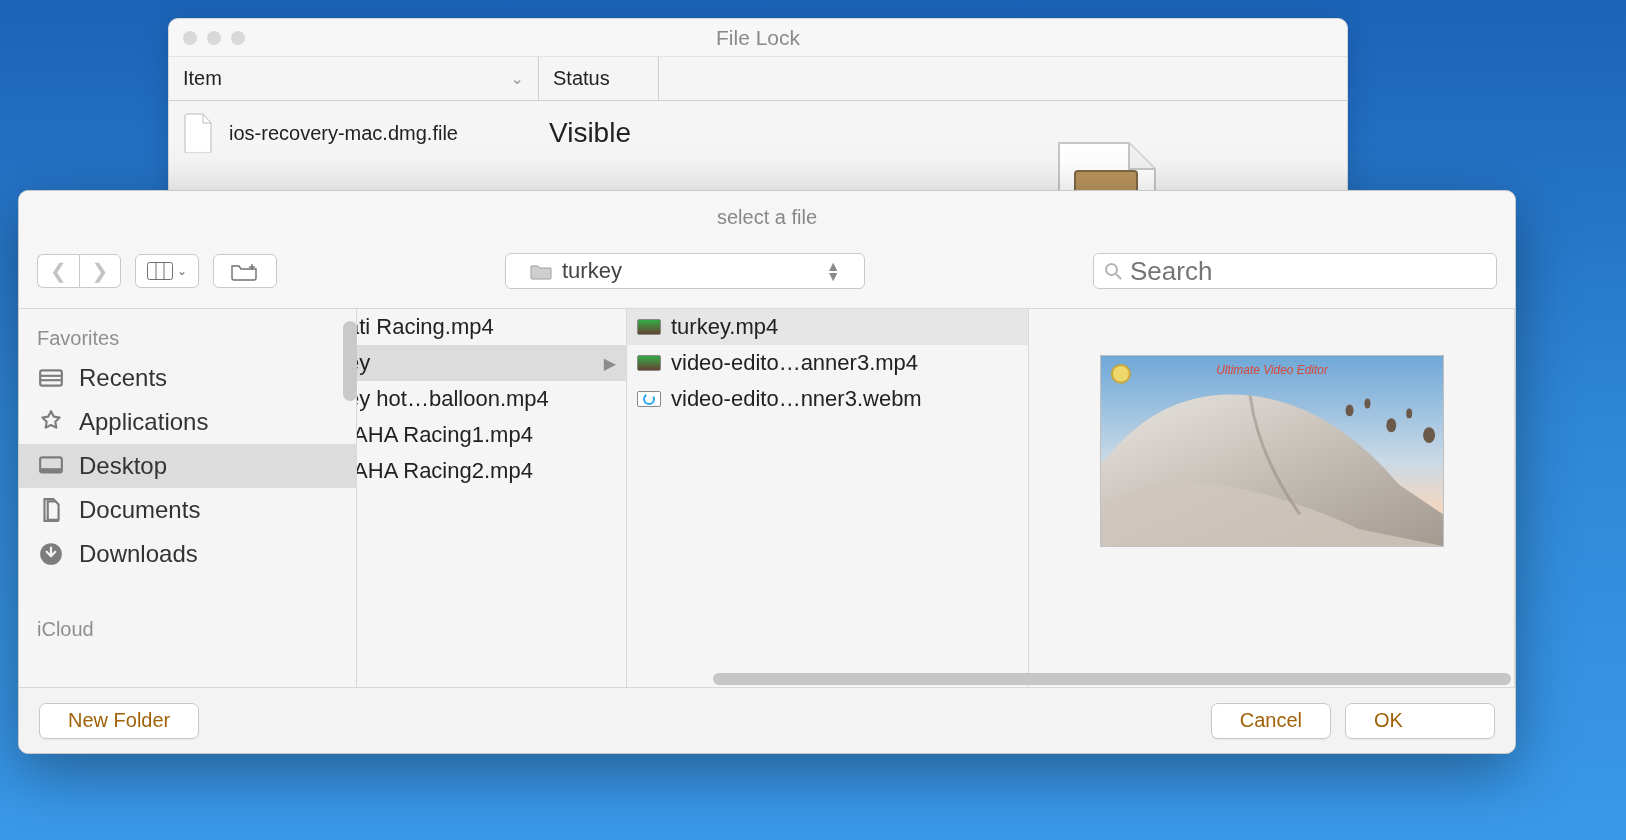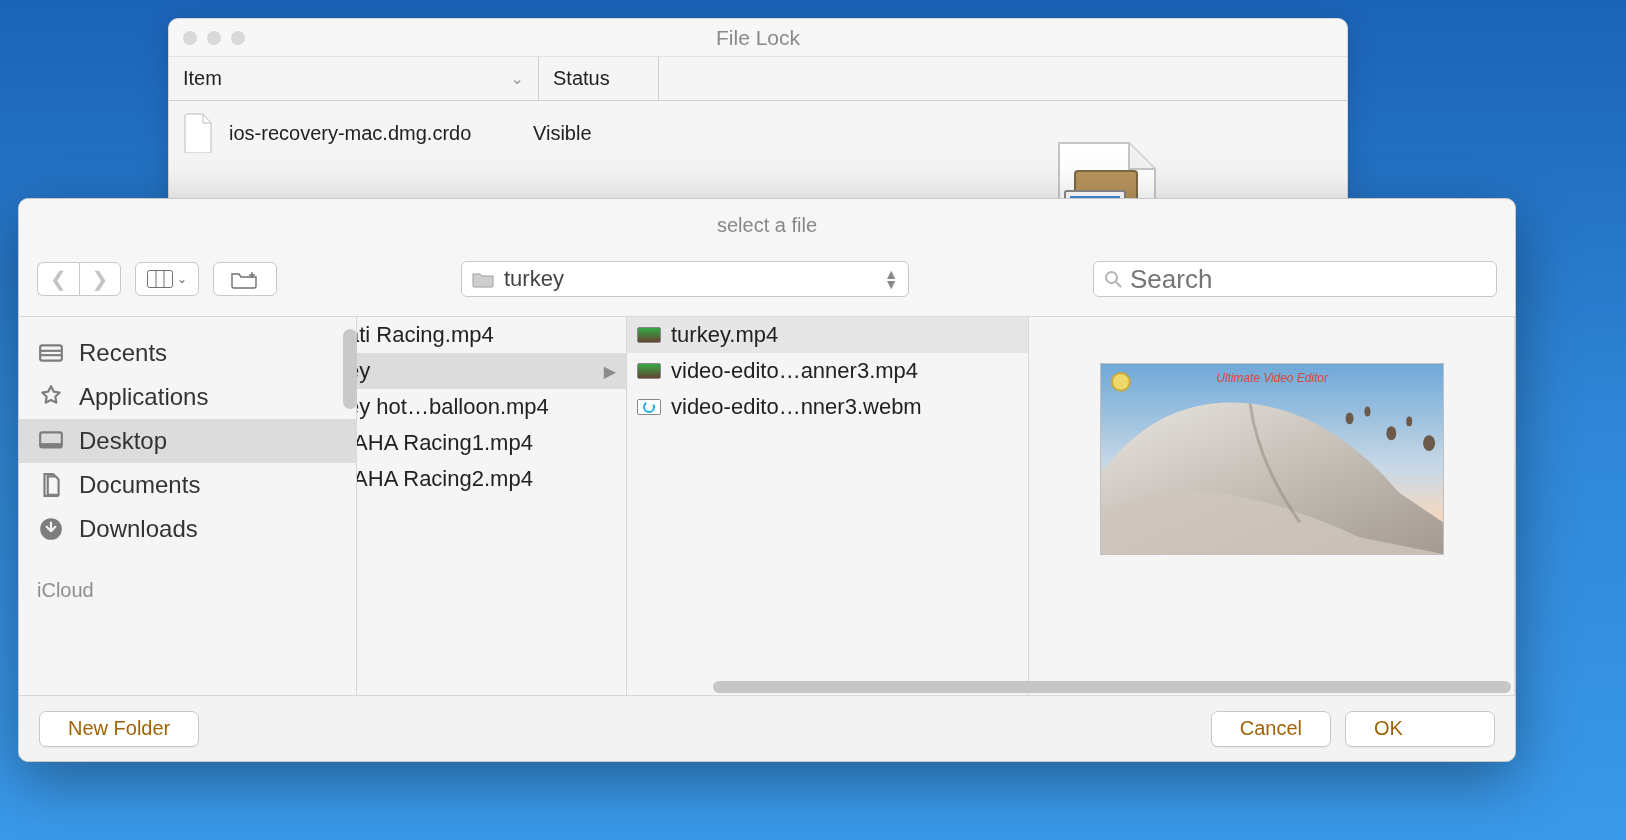--- a/index.html
+++ b/index.html
@@ -18,49 +18,49 @@
   .bg-traffic { position:absolute; left:14px; top:12px; display:flex; gap:10px;}
   .dot{width:14px;height:14px;border-radius:50%;background:#d8d8d8;}
   .bg-columns{display:flex;height:44px;border-bottom:1px solid #cfcfcf;}
   .bg-col{padding:8px 14px;font-size:20px;color:#222;display:flex;align-items:center;}
   .bg-col.item{width:370px;border-right:1px solid #cfcfcf;justify-content:space-between;}
   .bg-col.item .chev{color:#9b9b9b;font-size:16px;}
   .bg-col.status{width:120px;border-right:1px solid #cfcfcf;}
   .bg-row{display:flex;align-items:center;height:64px;}
   .bg-row .fileicon{margin:0 14px;width:32px;height:40px;}
   .bg-row .fname{font-size:20px;color:#222;white-space:nowrap;overflow:hidden;text-overflow:ellipsis;width:280px;}
-  .bg-row .stat{font-size:20px;color:#222;margin-left:24px;}
+  .bg-row .stat{font-size:28px;color:#222;margin-left:40px;}
   .bg-preview{
     position:absolute; right:170px; top:118px; width:140px; height:140px;
   }
   .bg-preview svg{width:100%;height:100%;}
 
   
   .sheet{
-    position:absolute;top:198px;left:18px;width:1498px;height:564px;
+    position:absolute;top:190px;left:18px;width:1498px;height:564px;
     background:#f5f5f5;border-radius:10px;border:1px solid #c9c9c9;
     box-shadow:0 20px 60px rgba(0,0,0,.35);
     display:flex;flex-direction:column;overflow:hidden;
   }
   .sheet-header{height:118px;display:flex;flex-direction:column;
     border-bottom:1px solid #d8d8d8;background:#f6f6f6;}
   .sheet-title{height:52px;display:flex;align-items:center;justify-content:center;
     color:#888;font-size:20px;}
   .toolbar{height:56px;display:flex;align-items:center;gap:14px;padding:0 18px;}
   .btn-group{display:flex;}
   .tb-btn{height:34px;background:#ffffff;border:1px solid #c9c9c9;display:flex;
     align-items:center;justify-content:center;font-size:20px;color:#777;}
   .tb-btn.disabled{color:#c3c3c3;}
   .nav-back{width:42px;border-radius:6px 0 0 6px;border-right:none;}
   .nav-fwd{width:42px;border-radius:0 6px 6px 0;}
   .view-btn{width:64px;border-radius:6px;gap:4px;}
   .new-folder-icon{width:64px;border-radius:6px;}
   .spacer{flex:1;}
-  .path-btn{width:448px;height:36px;background:#fff;border:1px solid #c9c9c9;border-radius:6px;
-    display:flex;align-items:center;gap:10px;padding:0 10px;color:#444;font-size:22px;}
+  .path-btn{width:360px;height:36px;background:#fff;border:1px solid #c9c9c9;border-radius:6px;
+    display:flex;align-items:center;gap:10px;padding:0 24px;color:#444;font-size:22px;}
   .path-btn .folder-icon{color:#9a9a9a;}
   .path-btn .updown{margin-left:auto;color:#8a8a8a;font-size:14px;display:flex;flex-direction:column;line-height:10px;}
   .search-box{width:404px;height:36px;background:#fff;border:1px solid #c9c9c9;border-radius:6px;
     display:flex;align-items:center;gap:8px;padding:0 10px;color:#aaa;font-size:22px;}
   .search-box input{border:none;outline:none;flex:1;font-size:26px;color:#333;background:transparent;}
 
   .sheet-body{flex:1;display:flex;min-height:0;}
   .sidebar{width:338px;border-right:1px solid #d8d8d8;padding:14px 0;overflow:hidden;}
   .side-label{color:#8f8f8f;font-size:20px;padding:4px 18px 6px;}
   .side-item{display:flex;align-items:center;gap:14px;padding:6px 18px;height:44px;
@@ -116,21 +116,21 @@
     </div>
     <div class="bg-col status">
       <span>Status</span>
     </div>
   </div>
   <div class="bg-row">
     <svg class="fileicon" viewBox="0 0 32 40">
       <path d="M4 1h16l8 9v28a2 2 0 0 1-2 2H4a2 2 0 0 1-2-2V3a2 2 0 0 1 2-2z" fill="#fff" stroke="#bbb"></path>
       <path d="M20 1v9h8" fill="none" stroke="#bbb"></path>
     </svg>
-    <span class="fname">ios-recovery-mac.dmg.crdo</span>
+    <span class="fname">ios-recovery-mac.dmg.file</span>
     <span class="stat">Visible</span>
   </div>
   <div class="bg-preview">
     <svg viewBox="0 0 140 140">
       <path d="M22 6h70l26 26v96H22z" fill="#fff" stroke="#c6c6c6" stroke-width="2"></path>
       <path d="M92 6v26h26" fill="#f1f1f1" stroke="#c6c6c6" stroke-width="2"></path>
       <rect x="38" y="34" width="62" height="78" rx="3" fill="#b8935c" stroke="#7d6843" stroke-width="2"></rect>
       <rect x="28" y="54" width="60" height="48" rx="2" fill="#fff" stroke="#888" stroke-width="2"></rect>
       <rect x="33" y="59" width="50" height="30" fill="#3b8bd8"></rect>
       <rect x="33" y="78" width="50" height="11" fill="#216932"></rect>
@@ -184,20 +184,21 @@
           <circle cx="7.5" cy="7.5" r="5.5" fill="none" stroke="#b4b4b4" stroke-width="2"></circle>
           <line x1="12" y1="12" x2="17" y2="17" stroke="#b4b4b4" stroke-width="2"></line>
         </svg>
         <input placeholder="Search" style="">
       </div>
     </div>
   </div>
 
   <div class="sheet-body" style="position:relative;">
     <div class="sidebar" style="position:relative;">
+      <div class="side-label">Favorites</div>
 
       <div class="side-item">
         <span class="ico">
           <svg viewBox="0 0 24 24">
               <rect x="2" y="5" width="20" height="14" rx="2" fill="none" stroke="#7d7d7d" stroke-width="2"></rect>
               <line x1="2" y1="10" x2="22" y2="10" stroke="#7d7d7d" stroke-width="2"></line>
               <line x1="2" y1="14" x2="22" y2="14" stroke="#7d7d7d" stroke-width="2"></line>
             </svg>
         </span>
         <span>Recents</span>
@@ -235,21 +236,21 @@
       <div class="side-item">
         <span class="ico">
           <svg viewBox="0 0 24 24">
               <circle cx="12" cy="12" r="10" fill="#7d7d7d"></circle>
               <path d="M12 6v8m0 0l-4-4m4 4l4-4" stroke="#f5f5f5" stroke-width="2" fill="none" stroke-linecap="round"></path>
             </svg>
         </span>
         <span>Downloads</span>
       </div>
 
-      <div class="side-label" style="margin-top:24px;">iCloud</div>
+      <div class="side-label" style="margin-top:38px;">iCloud</div>
     </div>
 
     <div class="side-scroll" style="left:324px;"></div>
 
     <div class="columns">
       <div class="col col1">
         <div class="row trunc">
           <span class="text">ati Racing.mp4</span>
         </div>
         <div class="row selected folder">

